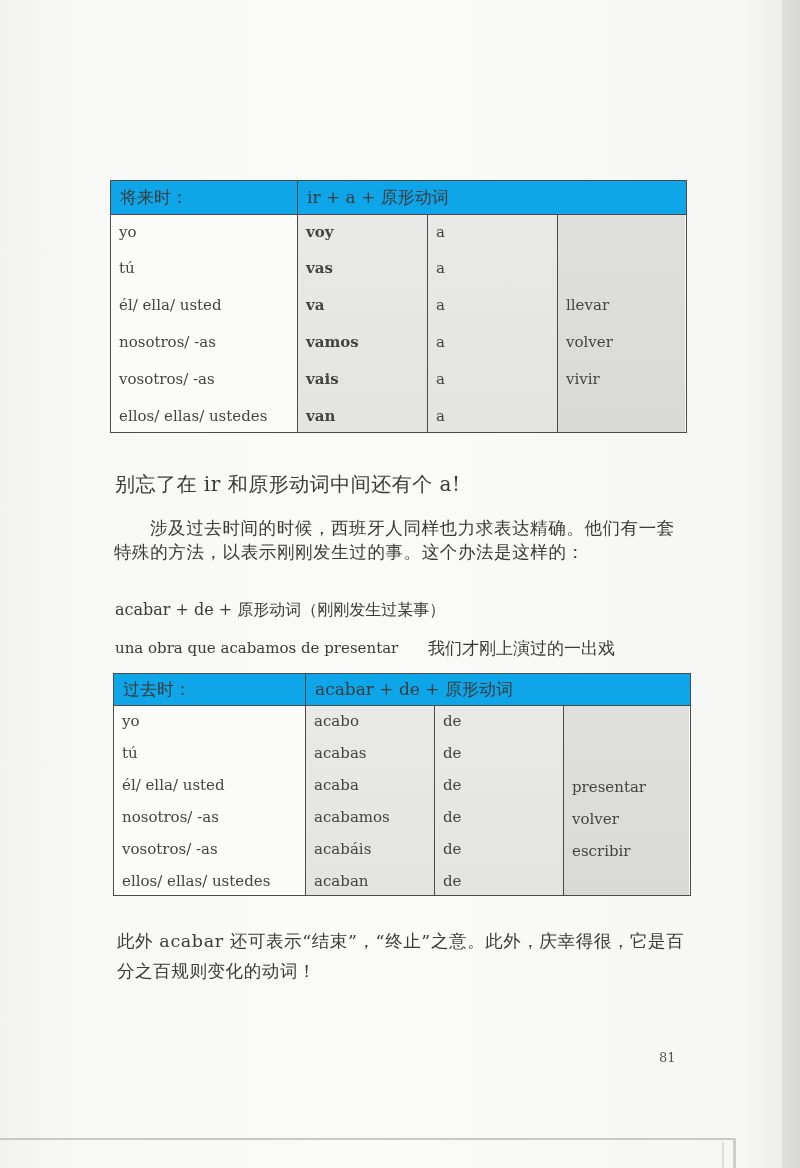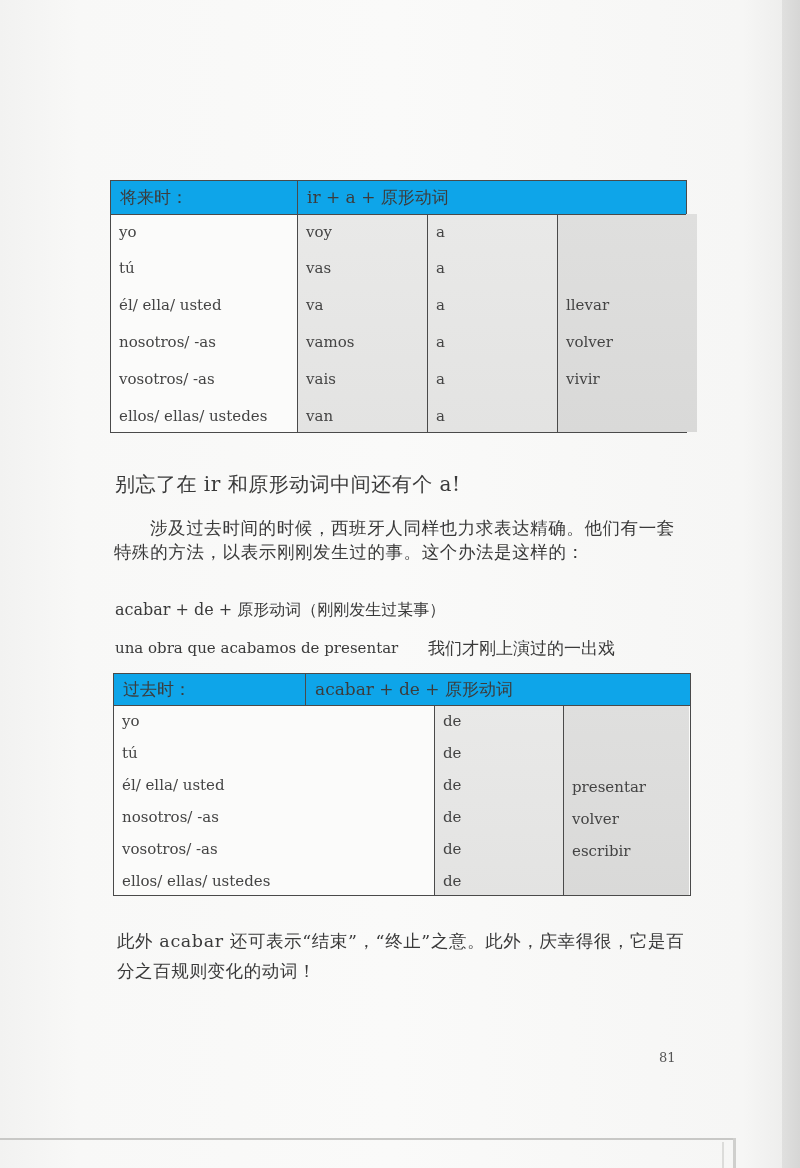--- a/index.html
+++ b/index.html
@@ -114,37 +114,37 @@
 </head>
 <body>
 
 <div class="page"></div>
 <div class="right-strip"></div>
 <div class="bottom-line"></div>
 <div class="bottom-line-v"></div>
 <div class="bottom-line-v2"></div>
 
 <div class="conj-table" style="left:110px; top:180px; width:577px; height:253px;">
-  <div class="col shade bordered-l" style="left:186px; top:33px; width:149px;">
+  <div class="col shade bordered-l" style="left:186px; top:33px; width:149px;font-weight:bold;">
     <div class="cell" style="top:8px;">voy</div>
     <div class="cell" style="top:44px;">vas</div>
     <div class="cell" style="top:81px;">va</div>
     <div class="cell" style="top:118px;">vamos</div>
     <div class="cell" style="top:155px;">vais</div>
     <div class="cell" style="top:192px;">van</div>
   </div>
   <div class="col shade bordered-l" style="left:316px; top:33px; width:131px;">
     <div class="cell" style="top:8px;">a</div>
     <div class="cell" style="top:44px;">a</div>
     <div class="cell" style="top:81px;">a</div>
     <div class="cell" style="top:118px;">a</div>
     <div class="cell" style="top:155px;">a</div>
     <div class="cell" style="top:192px;">a</div>
   </div>
-  <div class="col shade-dark bordered-l" style="left:446px; top:33px; width:140px;">
+  <div class="col shade-dark bordered-l" style="left:446px; top:33px; width:128px;">
     <div class="cell" style="top:81px;">llevar</div>
     <div class="cell" style="top:118px;">volver</div>
     <div class="cell" style="top:155px;">vivir</div>
   </div>
   <div class="col" style="left:0; top:33px; width:186px;">
     <div class="cell" style="top:8px;">yo</div>
     <div class="cell" style="top:44px;">tú</div>
     <div class="cell" style="top:81px;">él/ ella/ usted</div>
     <div class="cell" style="top:118px;">nosotros/ -as</div>
     <div class="cell" style="top:155px;">vosotros/ -as</div>
@@ -159,20 +159,28 @@
 <div class="text-line" style="left:115px; top:472px; font-size:20px; letter-spacing:0.5px;">别忘了在 ir 和原形动词中间还有个 a!</div>
 
 <div class="para" style="left:114px; top:516px; width:576px; text-indent:36px;">涉及过去时间的时候，西班牙人同样也力求表达精确。他们有一套特殊的方法，以表示刚刚发生过的事。这个办法是这样的：</div>
 
 <div class="text-line" style="left:115px; top:598px; font-size:16px;">acabar  +  de  +  原形动词（刚刚发生过某事）</div>
 
 <div class="text-line" style="left:115px; top:636px; font-size:15px;">una obra que acabamos de presentar</div>
 <div class="text-line" style="left:428px; top:636px; font-size:17px;">我们才刚上演过的一出戏</div>
 
 <div class="conj-table" style="left:113px; top:673px; width:578px; height:223px;">
+  <div class="col shade bordered-l" style="left:191px; top:31px; width:130px;">
+    <div class="cell" style="top:6px;">acabo</div>
+    <div class="cell" style="top:38px;">acabas</div>
+    <div class="cell" style="top:70px;">acaba</div>
+    <div class="cell" style="top:102px;">acabamos</div>
+    <div class="cell" style="top:134px;">acabáis</div>
+    <div class="cell" style="top:166px;">acaban</div>
+  </div>
   <div class="col shade bordered-l" style="left:320px; top:31px; width:136px;">
     <div class="cell" style="top:6px;">de</div>
     <div class="cell" style="top:38px;">de</div>
     <div class="cell" style="top:70px;">de</div>
     <div class="cell" style="top:102px;">de</div>
     <div class="cell" style="top:134px;">de</div>
     <div class="cell" style="top:166px;">de</div>
   </div>
   <div class="col shade-dark bordered-l" style="left:449px; top:31px; width:126px;">
     <div class="cell" style="top:72px;">presentar</div>

